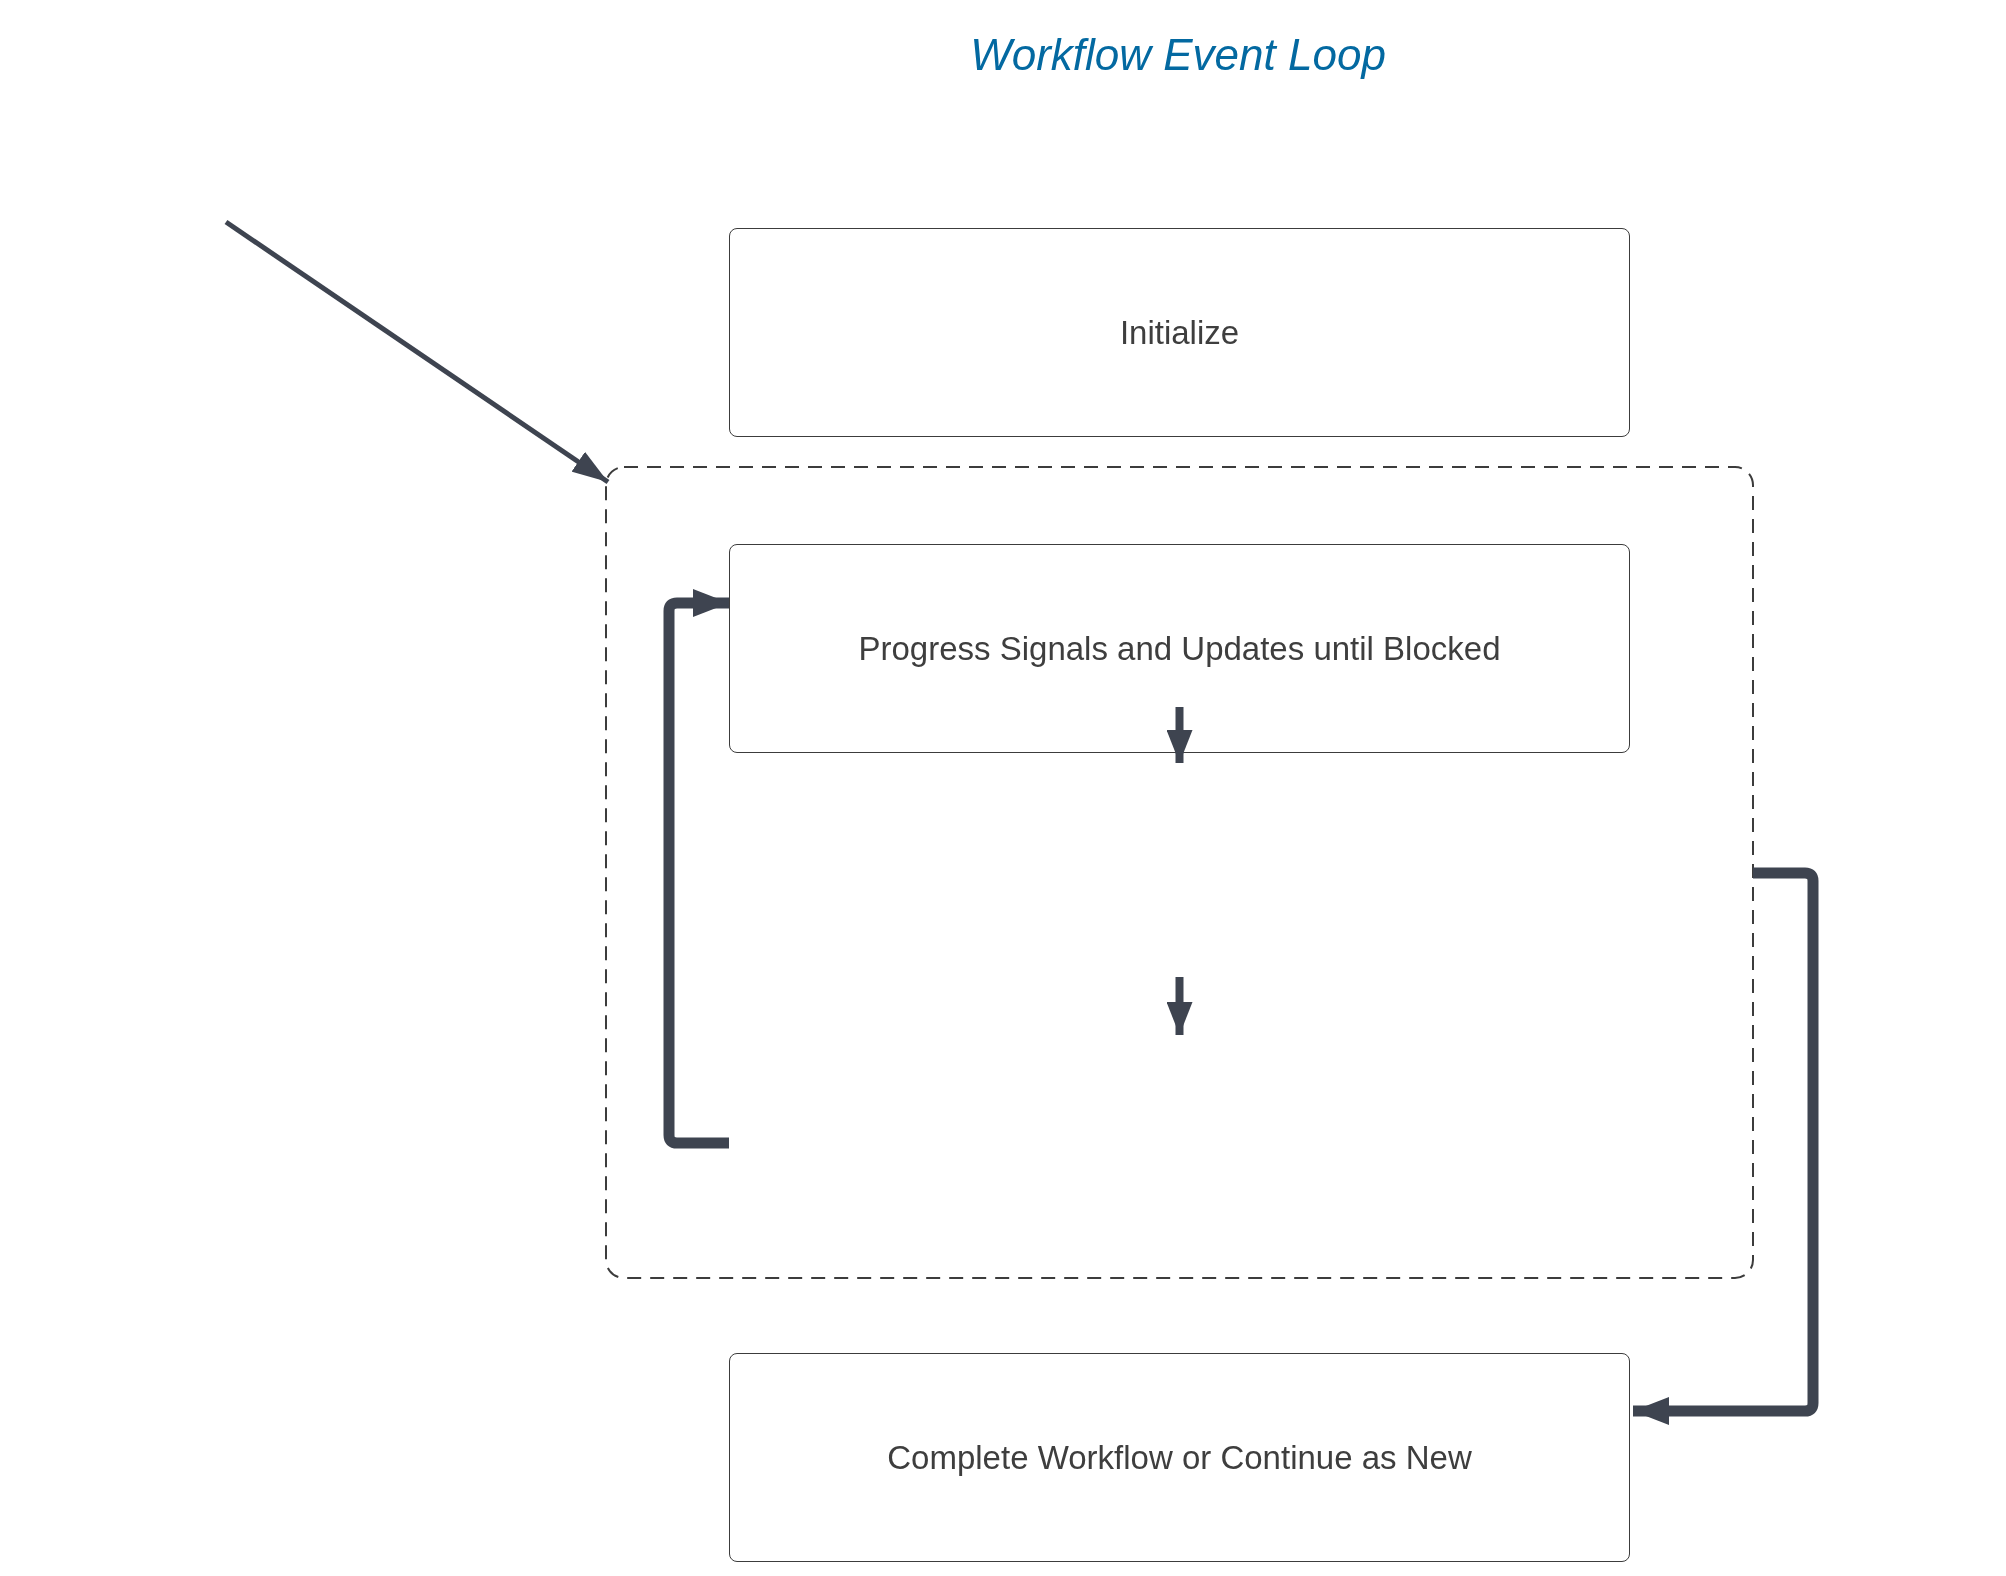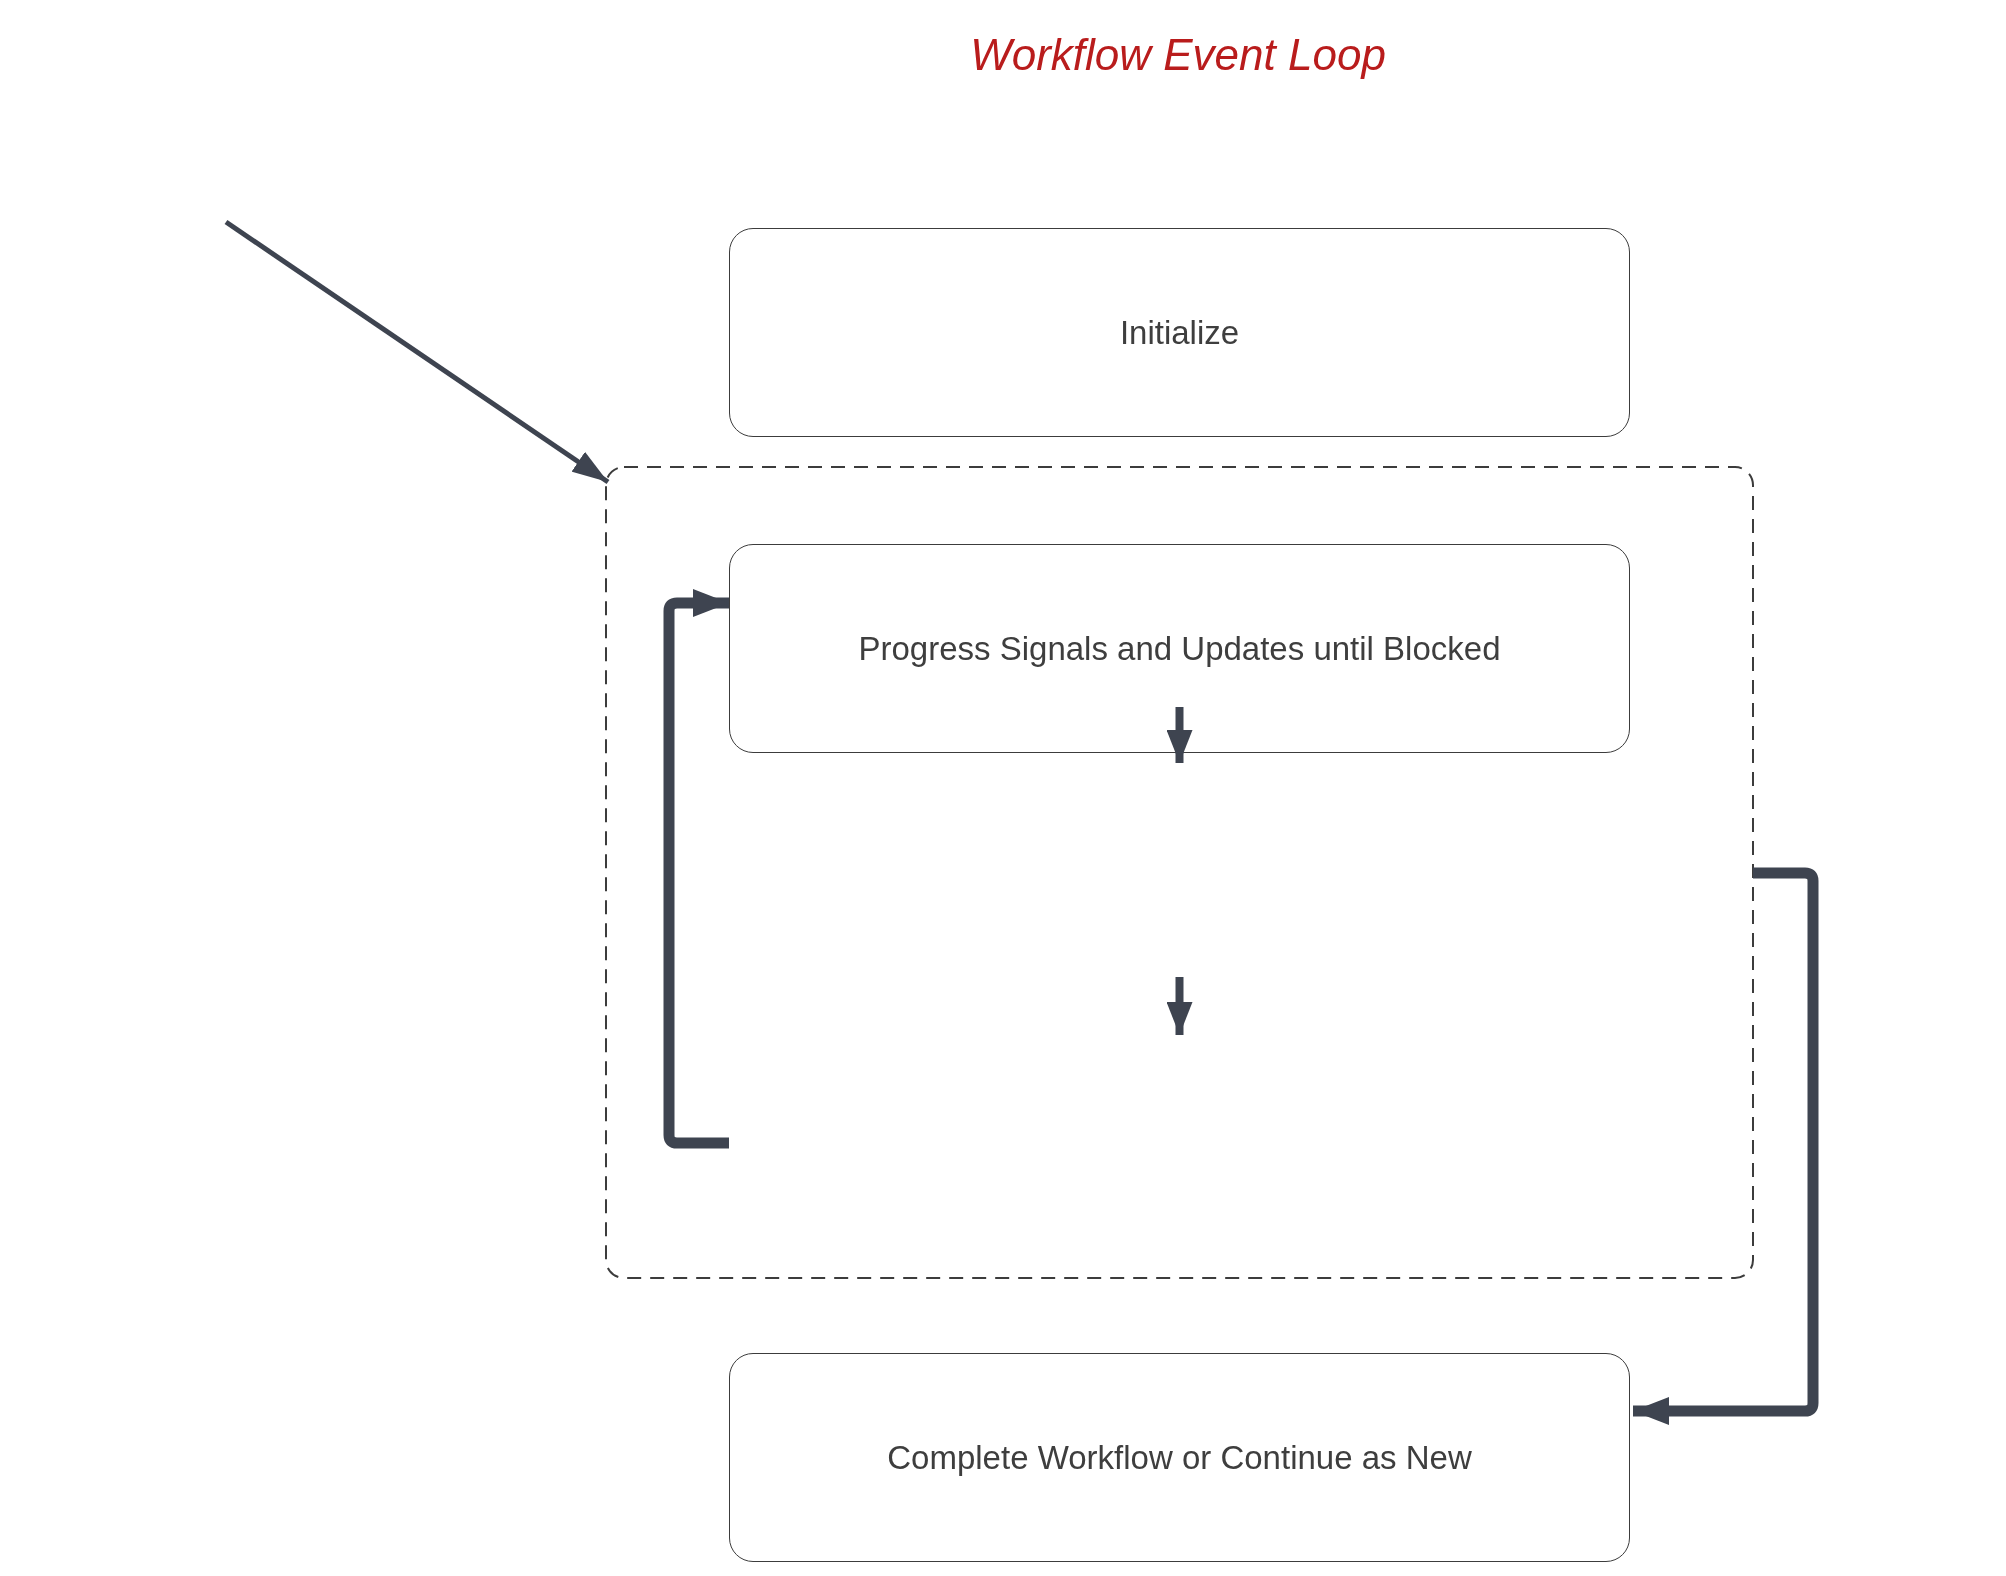--- a/index.html
+++ b/index.html
@@ -15,21 +15,21 @@
     font-family: "Liberation Sans", "DejaVu Sans", sans-serif;
     overflow: hidden;
   }
   .diagram-title {
     position: absolute;
     left: 1178px;
     top: 30px;
     transform: translateX(-50%);
     font-size: 44px;
     font-style: italic;
-    color: #b91c1c;
+    color: #0369a1;
     white-space: nowrap;
   }
   .annotation {
     position: absolute;
     left: 166px;
     top: 134px;
     transform: translateX(-50%);
     text-align: center;
     font-size: 33px;
     line-height: 42px;
@@ -37,21 +37,21 @@
     white-space: nowrap;
   }
   .node {
     position: absolute;
     left: 729px;
     width: 901px;
     height: 209px;
     box-sizing: border-box;
     background: #ffffff;
     border: 1.5px solid #3c3c3c;
-    border-radius: 24px;
+    border-radius: 8px;
     display: flex;
     align-items: center;
     justify-content: center;
     font-size: 33px;
     color: #3e3e3e;
     text-align: center;
   }
   #node-initialize            { top: 228px; }
   #node-progress-signals      { top: 498px; margin-top: 46px; }
   #node-progress-workflow     { top: 767px; }

